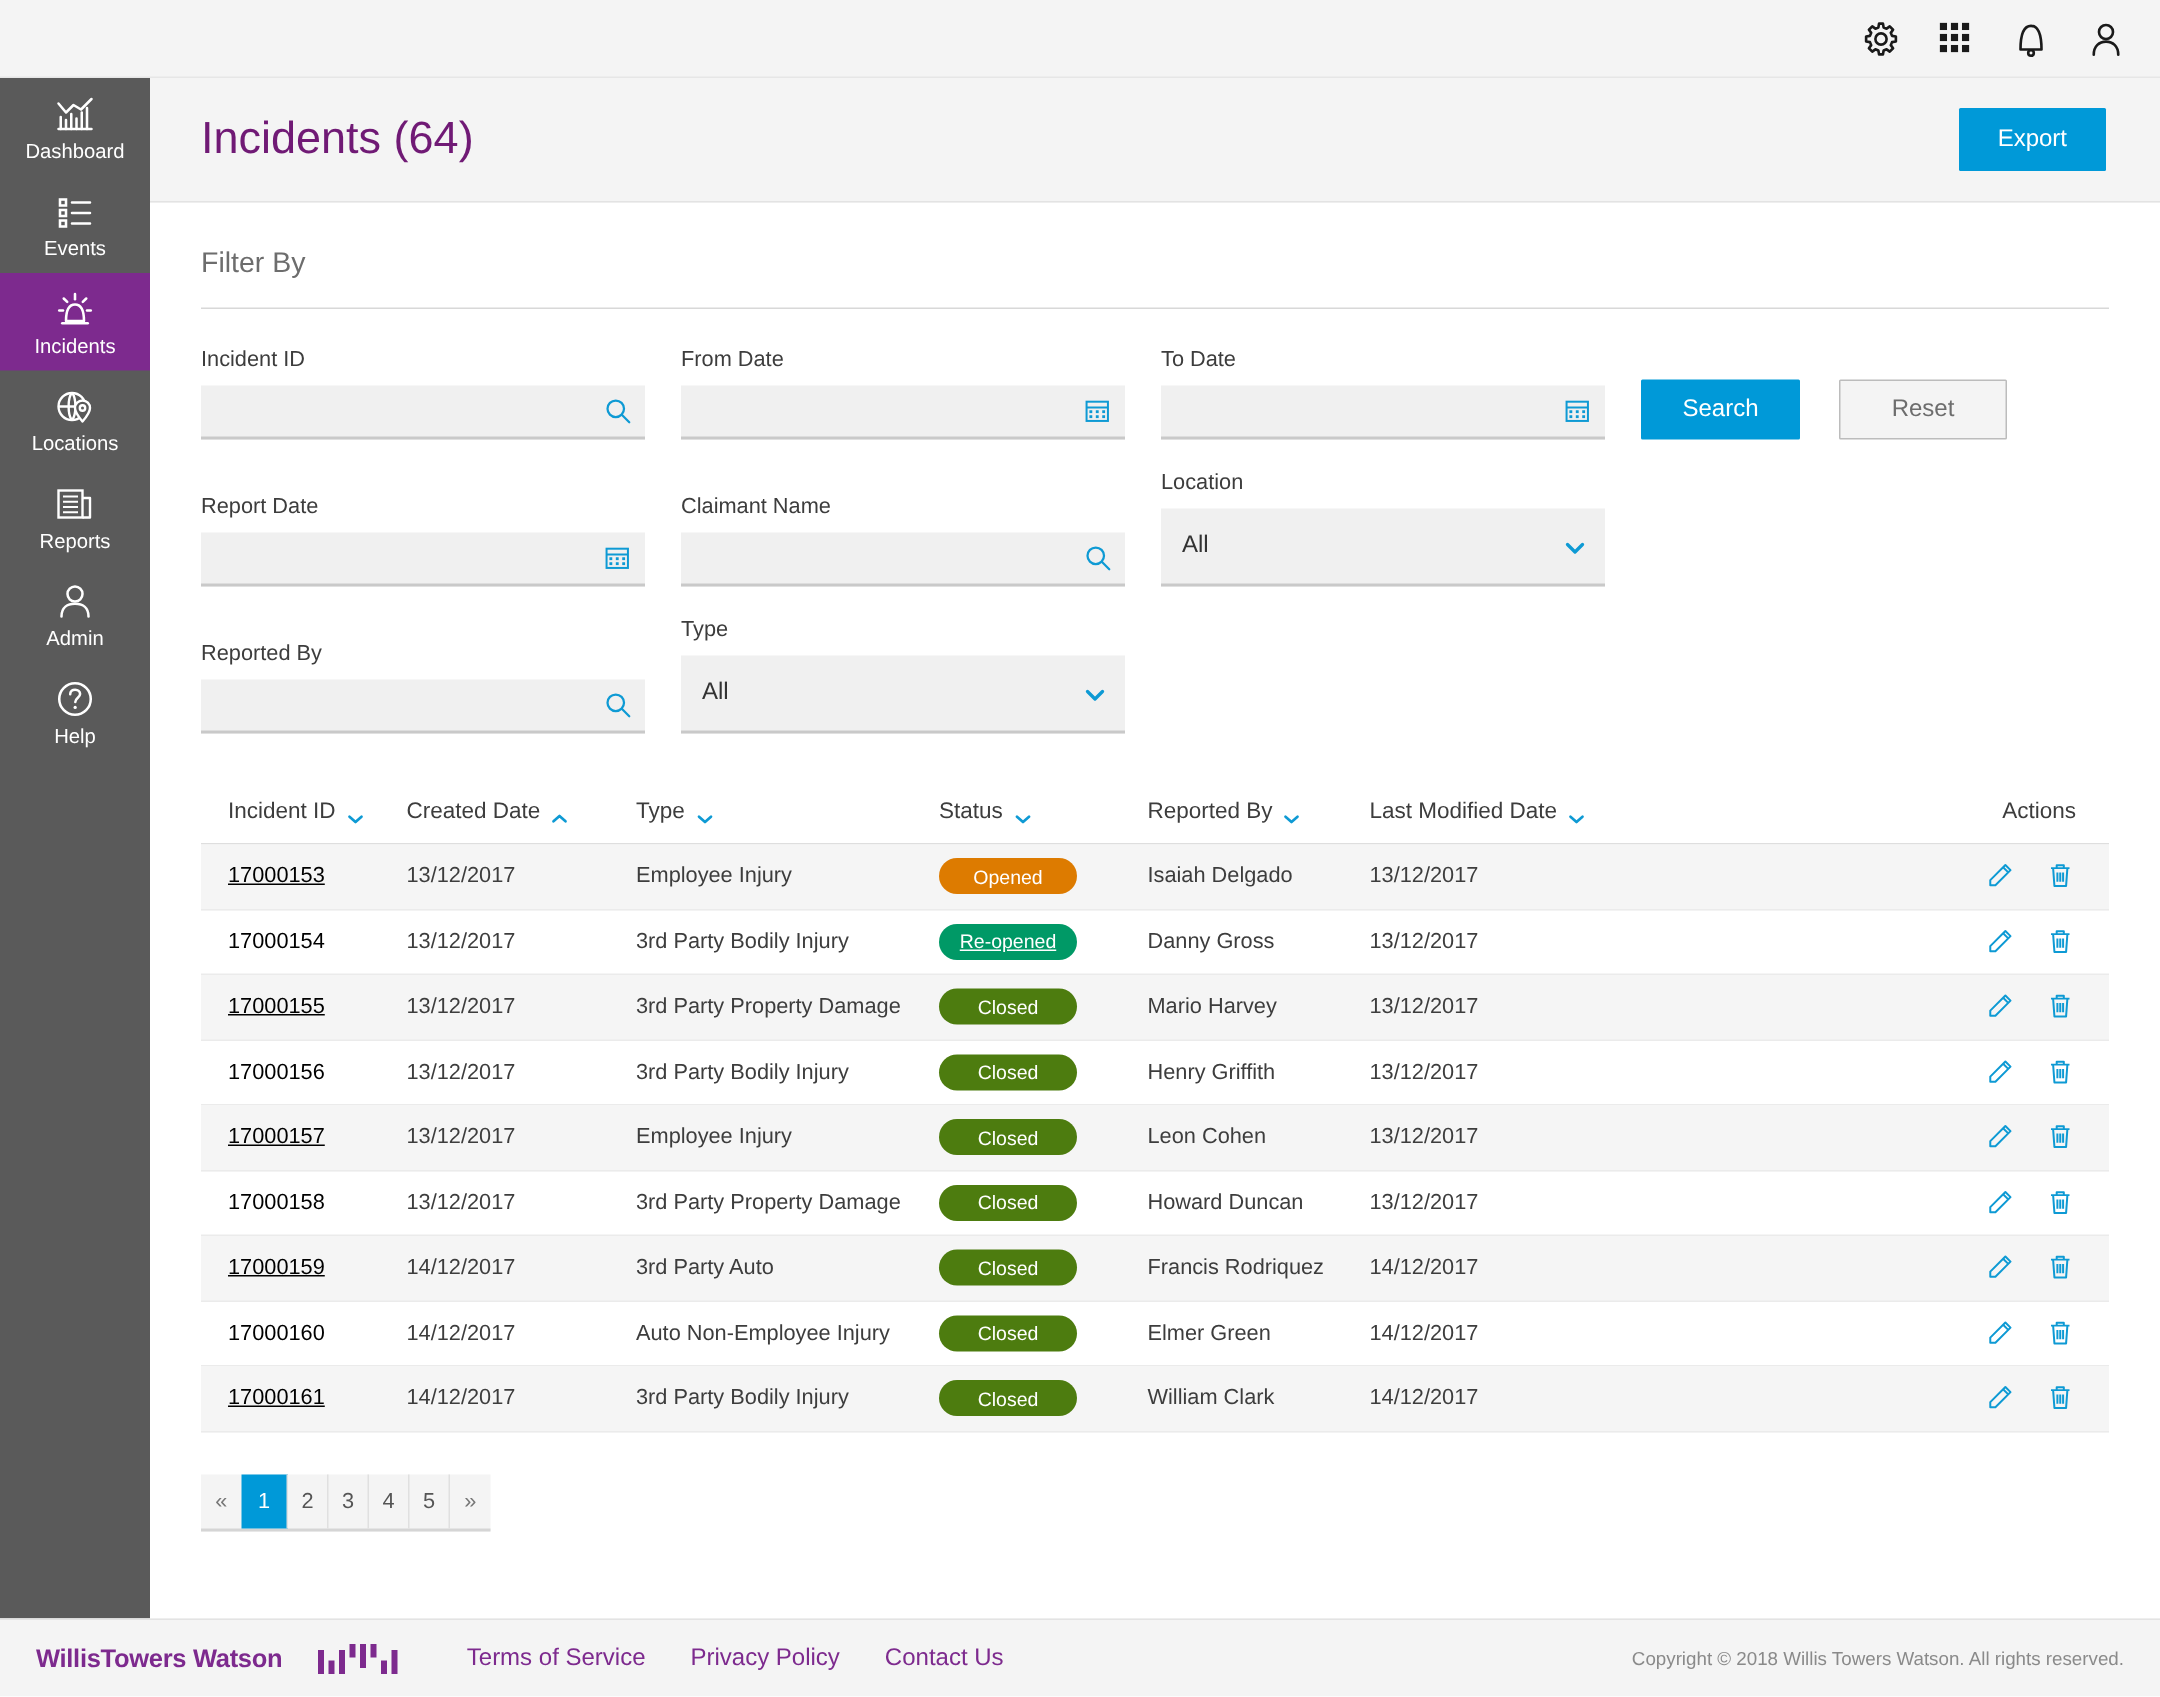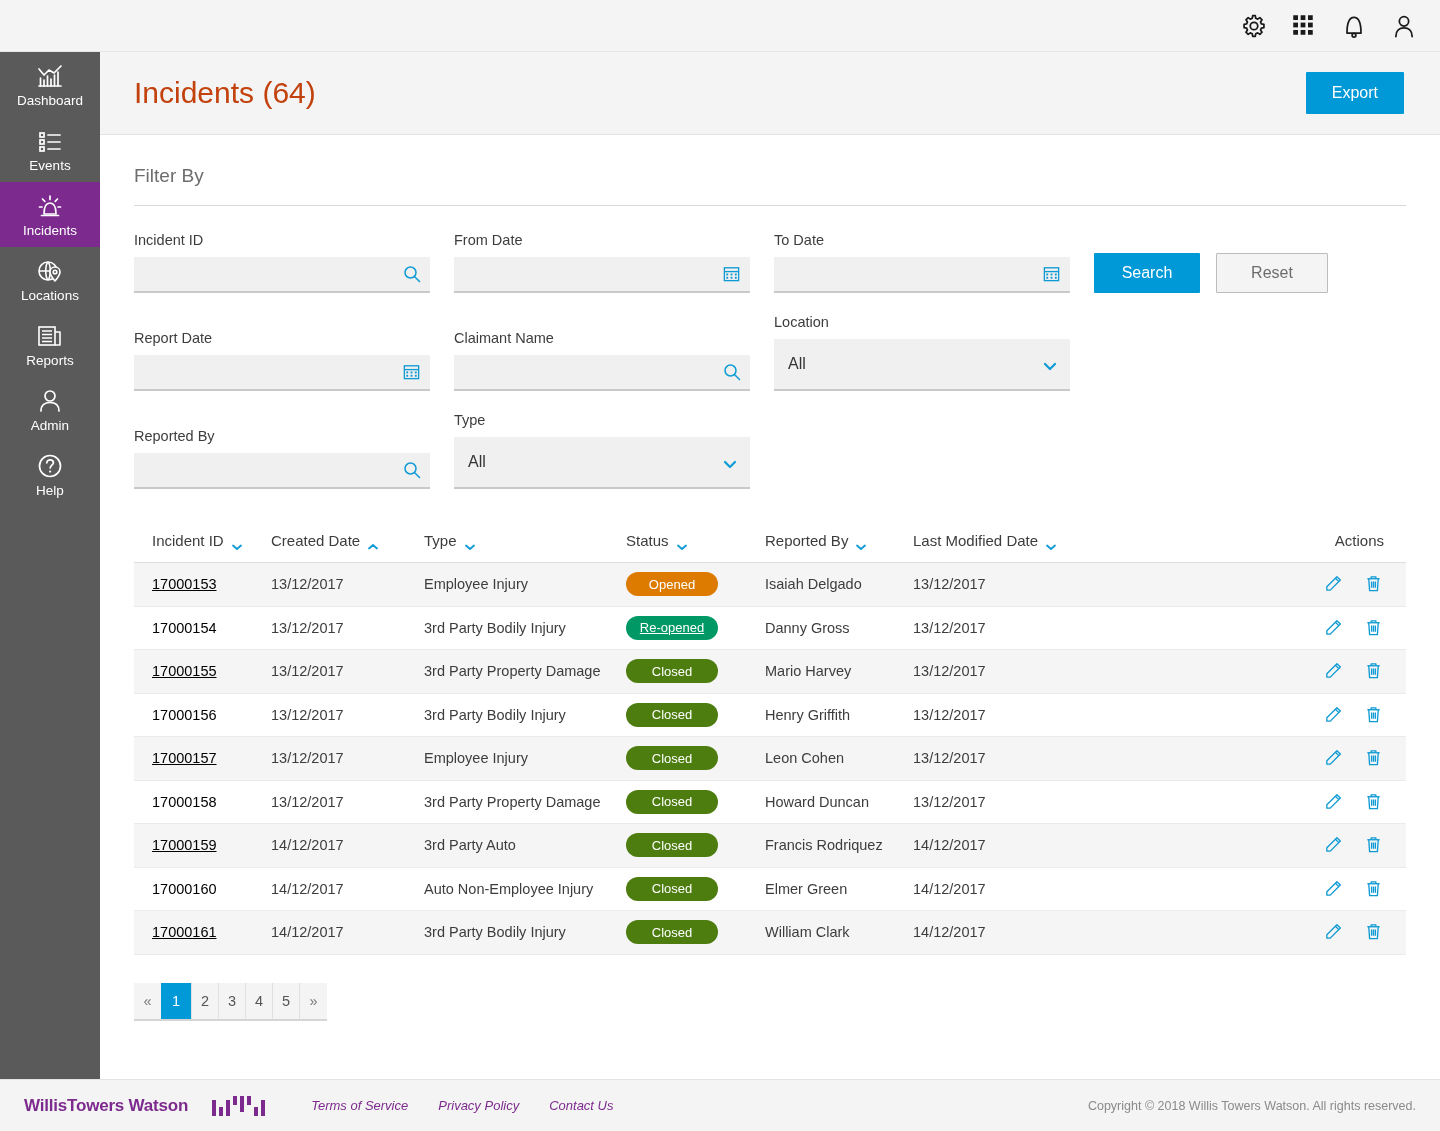--- a/index.html
+++ b/index.html
@@ -45,21 +45,21 @@
 
   
   .main {
     position: absolute; top: 52px; left: 100px;
     width: 1340px; height: 1027px; background: #ffffff;
   }
   .page-head {
     height: 83px; background: #f4f4f4; border-bottom: 1px solid #e3e3e3;
     display: flex; align-items: center; padding: 0 36px 0 34px;
   }
-  .page-title { font-size: 30px; color: #c2410c; font-weight: normal; }
+  .page-title { font-size: 30px; color: #701a75; font-weight: normal; }
   .export-btn {
     margin-left: auto; background: #0099d8; color: #fff; border: none;
     font-size: 16px; font-family: inherit;
     padding: 12px 26px; cursor: pointer; border-radius: 1px;
   }
 
   .content { padding: 30px 34px 0 34px; }
   .filter-title { font-size: 19px; color: #6d6d6d; font-weight: normal; }
   .filter-rule { height: 1px; background: #d8d8d8; margin-top: 18px; }
 
@@ -84,21 +84,21 @@
   }
   .fselect {
     position: relative; height: 52px; background: #f0f0f0;
     border-bottom: 2px solid #c9c9c9; display: flex; align-items: center;
     padding: 0 34px 0 14px; font-size: 16px; color: #333; cursor: pointer;
   }
   .fselect .chev {
     position: absolute; right: 12px; top: 50%; transform: translateY(-50%);
     width: 16px; height: 12px;
   }
-  .fbtns { display: flex; gap: 16px; align-items: flex-end; padding-bottom: 0; }
+  .fbtns { display: flex; gap: 26px; align-items: flex-end; padding-bottom: 0; }
   .btn-search {
     background: #0099d8; color: #fff; border: none; font-family: inherit;
     font-size: 16px; width: 106px; height: 40px; cursor: pointer; border-radius: 1px;
   }
   .btn-reset {
     background: #f4f4f4; color: #6d6d6d; border: 1px solid #bcbcbc;
     font-family: inherit; font-size: 16px; width: 112px; height: 40px;
     cursor: pointer; border-radius: 1px;
   }
 
@@ -156,21 +156,21 @@
   .footer {
     position: absolute; left: 0; top: 1079px; width: 1440px; height: 52px;
     background: #f4f4f4; border-top: 1px solid #e3e3e3;
     display: flex; align-items: center; padding: 0 24px;
   }
   .wtw { display: flex; align-items: center; gap: 24px; }
   .wtw-name { font-size: 17px; font-weight: bold; color: #7d2a8e; letter-spacing: -.2px; }
   .wtw-mark { display: flex; align-items: flex-end; gap: 3px; height: 20px; }
   .wtw-mark i { display: block; width: 4px; background: #7d2a8e; }
   .flinks { display: flex; gap: 30px; margin-left: 46px; }
-  .flink { font-size: 13px; color: #7d2a8e; text-decoration: none; cursor: pointer; font-style: italic; }
+  .flink { font-size: 16px; color: #7d2a8e; text-decoration: none; cursor: pointer; }
   .copy { margin-left: auto; font-size: 12.5px; color: #8a8a8a; }
 </style>
 </head>
 <body>
 
 <div class="app">
 
   <div class="topbar">
     <div class="topbar-icons">
       <span class="ticon">

